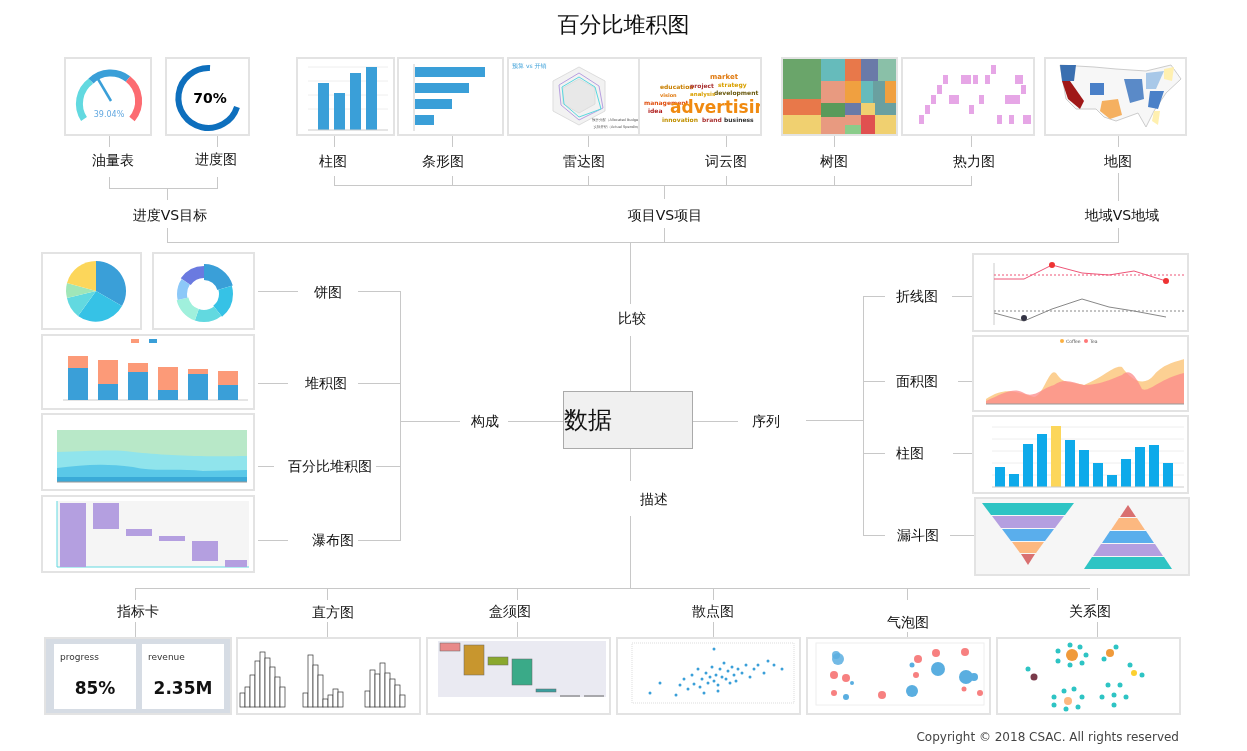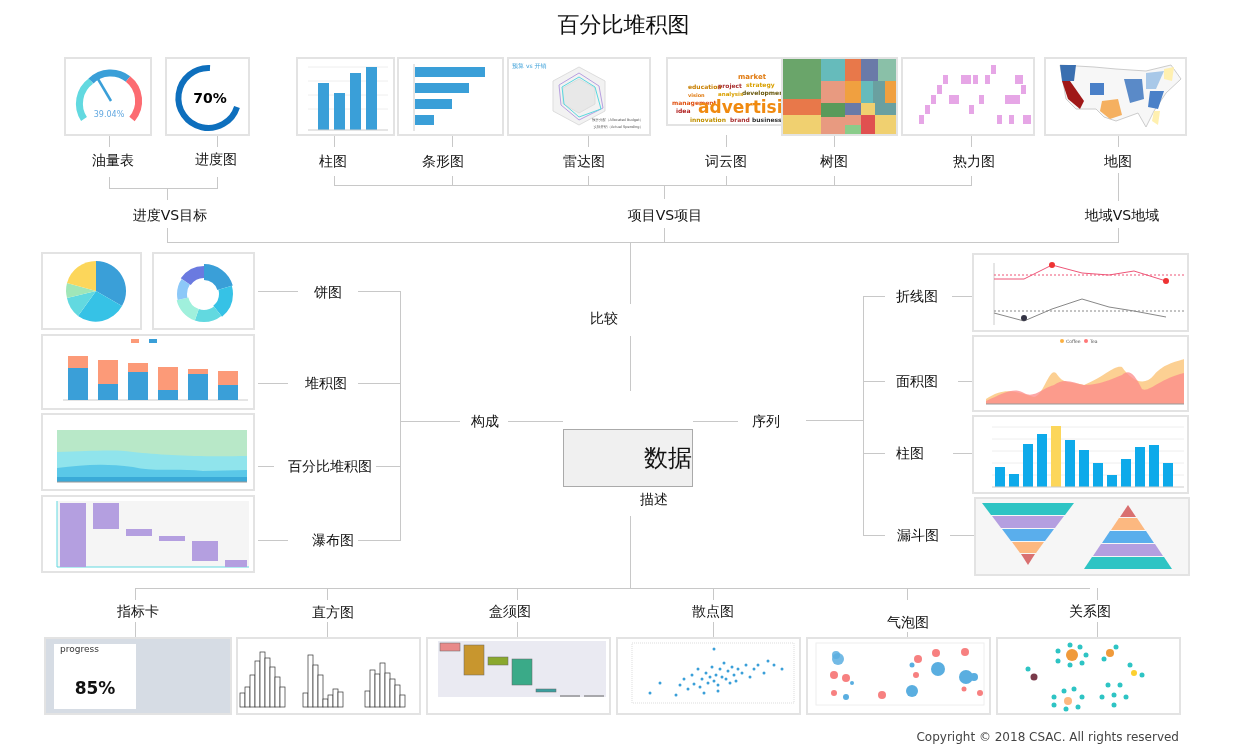--- a/index.html
+++ b/index.html
@@ -3,26 +3,26 @@
 <meta charset="utf-8">
 <style>
   html, body { margin:0; padding:0; background:#fff; }
   body { width:1247px; height:751px; position:relative; overflow:hidden;
          font-family:"DejaVu Sans","Liberation Sans",sans-serif; color:#111; }
   .title { position:absolute; left:0; width:1247px; top:10px; text-align:center; font-size:22px; }
   .thumb { position:absolute; background:#fff; border:2px solid #e3e3e3; box-sizing:border-box; overflow:hidden; }
   .label { position:absolute; font-size:14px; white-space:nowrap; transform:translateX(-50%); background:#fff; padding:0 4px; }
   .line { position:absolute; background:#c8c8c8; }
   .center-box { position:absolute; left:563px; top:391px; width:130px; height:58px; background:#f0f0f0; border:1px solid #aaa;
-                box-sizing:border-box; display:flex; align-items:center; justify-content:flex-end; font-size:24px;margin-top:38px; }
+                box-sizing:border-box; display:flex; align-items:center; justify-content:flex-start; font-size:24px; }
   .footer { position:absolute; right:68px; top:730px; font-size:12px; color:#444; }
   svg { display:block; }
   .kpi-wrap { background:#d6dce4; }
   .kpi { position:absolute; background:#fff; }
-  .kpi .k-lab { position:absolute; left:6px; top:0; font-size:9px; color:#333; }
+  .kpi .k-lab { position:absolute; left:6px; top:8px; font-size:9px; color:#333; }
   .kpi .k-val { position:absolute; left:0; right:0; top:34px; text-align:center; font-size:17px; font-weight:bold; color:#111; }
 </style>
 </head>
 <body>
 
 <div class="title">百分比堆积图</div>
 
 <div>
 
   <div class="line" style="left:109px;top:135px;width:1px;height:12px"></div>
@@ -146,21 +146,21 @@
     <text x="3" y="9" font-size="6" fill="#3a9fd8" font-family="DejaVu Sans, sans-serif">预算 vs 开销</text>
     <polygon points="70,8 96,22 96,52 70,66 44,52 44,22" fill="#f2f2f2" stroke="#ddd"></polygon>
     <polygon points="70,20 86,29 86,45 70,54 54,45 54,29" fill="#e8e8e8" stroke="#ddd"></polygon>
     <polygon points="70,14 90,27 94,49 70,61 52,46 50,26" fill="none" stroke="#b79fe0"></polygon>
     <polygon points="70,18 86,28 92,50 70,58 55,45 53,28" fill="none" stroke="#5ad8e0"></polygon>
     <text x="134" y="62" font-size="3.5" fill="#555" text-anchor="end" font-family="DejaVu Sans, sans-serif">预算分配（Allocated Budget）</text>
     <text x="134" y="69" font-size="3.5" fill="#555" text-anchor="end" font-family="DejaVu Sans, sans-serif">实际开销（Actual Spending）</text>
   </svg>
 </div>
 
-<div class="thumb" style="left:666px;top:57px;width:124px;height:69px">
+<div class="thumb" style="left:638px;top:57px;width:124px;height:79px">
   <svg width="120" height="75" viewBox="0 0 120 75" font-family="DejaVu Sans, sans-serif" font-weight="bold">
     <text x="70" y="20" font-size="7" fill="#e07a10">market</text>
     <text x="78" y="28" font-size="6" fill="#d9a000">strategy</text>
     <text x="20" y="30" font-size="6" fill="#c87f00">education</text>
     <text x="50" y="29" font-size="6" fill="#a33">project</text>
     <text x="74" y="36" font-size="6" fill="#6a5a10">development</text>
     <text x="50" y="37" font-size="5.5" fill="#d9a000">analysis</text>
     <text x="20" y="38" font-size="5" fill="#e07a10">vision</text>
     <text x="4" y="46" font-size="6" fill="#e05010">management</text>
     <text x="30" y="54" font-size="17" fill="#f08a10">advertising</text>
@@ -244,21 +244,21 @@
 <div class="label" style="left:584px;top:153px">雷达图</div>
 <div class="label" style="left:726px;top:153px">词云图</div>
 <div class="label" style="left:834px;top:153px">树图</div>
 <div class="label" style="left:974px;top:153px">热力图</div>
 <div class="label" style="left:1118px;top:153px">地图</div>
 
 <div class="label" style="left:170px;top:207px">进度VS目标</div>
 <div class="label" style="left:665px;top:207px">项目VS项目</div>
 <div class="label" style="left:1122px;top:207px">地域VS地域</div>
 
-<div class="label" style="left:604px;top:310px">比较</div>
+<div class="label" style="left:632px;top:310px">比较</div>
 <div class="label" style="left:485px;top:413px">构成</div>
 <div class="label" style="left:766px;top:413px">序列</div>
 <div class="label" style="left:654px;top:491px">描述</div>
 <div class="center-box">
     <span>数据</span>
   </div>
 
 <div class="thumb" style="left:41px;top:252px;width:101px;height:78px">
   <svg width="97" height="74" viewBox="0 0 97 74">
     <path d="M53 7 A30 30 0 0 1 79 52 L53 37 Z" fill="#3a9fd8"></path>
@@ -396,20 +396,24 @@
 <div class="label" style="left:333px;top:604px">直方图</div>
 <div class="label" style="left:510px;top:603px">盒须图</div>
 <div class="label" style="left:713px;top:603px">散点图</div>
 <div class="label" style="left:908px;top:614px">气泡图</div>
 <div class="label" style="left:1090px;top:603px">关系图</div>
 
 <div class="thumb kpi-wrap" style="left:44px;top:637px;width:188px;height:78px">
   <div class="kpi" style="left:8px;top:5px;width:82px;height:65px">
     <div class="k-lab">progress</div>
     <div class="k-val">85%</div>
+  </div>
+  <div class="kpi" style="left:96px;top:5px;width:82px;height:65px">
+    <div class="k-lab">revenue</div>
+    <div class="k-val">2.35M</div>
   </div>
 </div>
 <div class="thumb" style="left:236px;top:637px;width:185px;height:78px">
   <svg width="181" height="74" viewBox="0 0 181 74" fill="#fff" stroke="#333" stroke-width="0.7">
     <rect x="2" y="54" width="5" height="14"></rect>
       <rect x="7" y="48" width="5" height="20"></rect>
       <rect x="12" y="36" width="5" height="32"></rect>
     <rect x="17" y="22" width="5" height="46"></rect>
       <rect x="22" y="13" width="5" height="55"></rect>
       <rect x="27" y="19" width="5" height="49"></rect>

